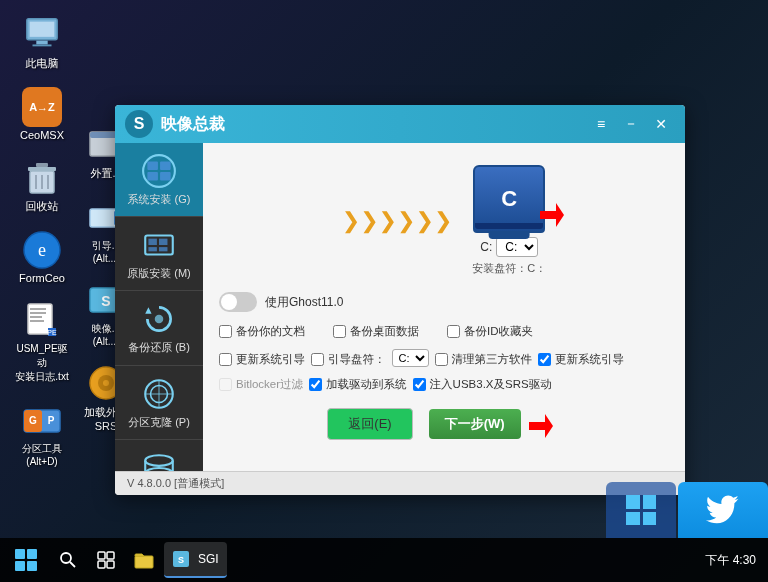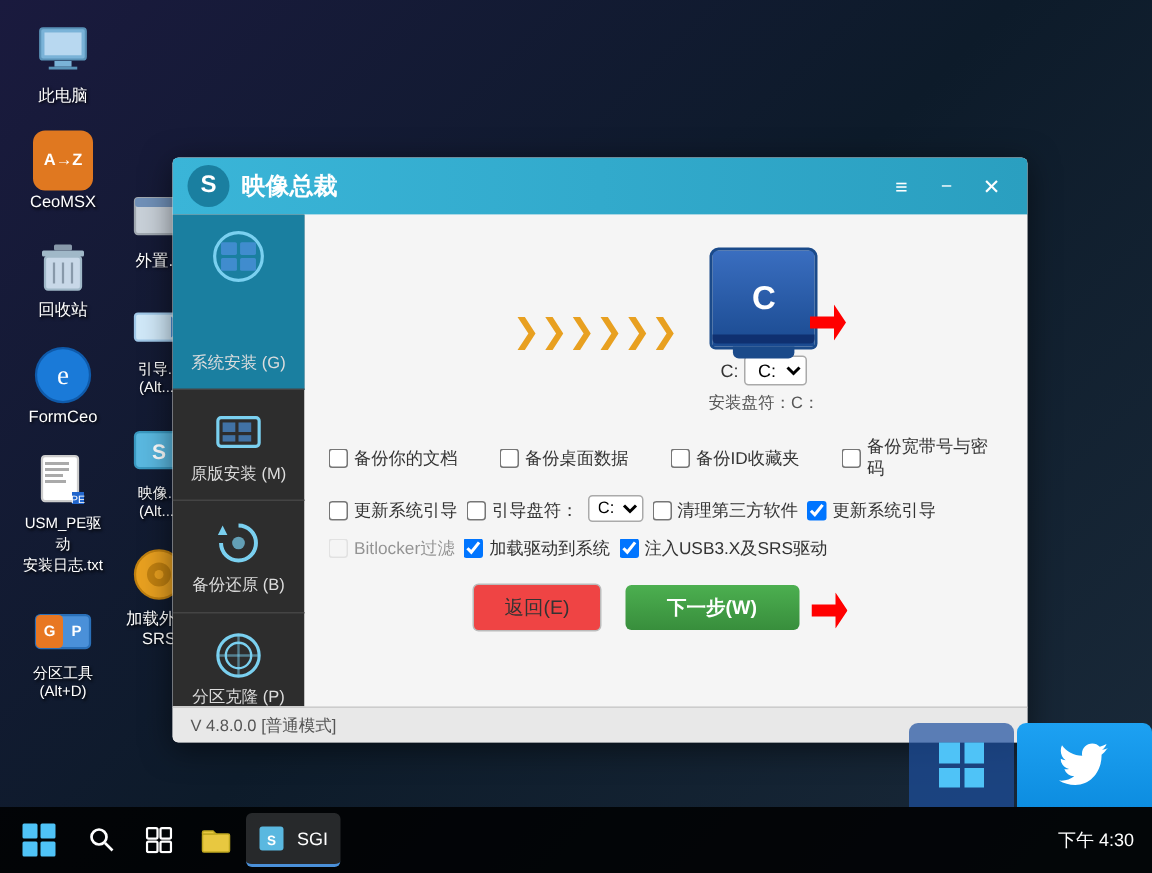--- a/index.html
+++ b/index.html
@@ -195,21 +195,21 @@
 
     .sidebar-item {
       display: flex;
       flex-direction: column;
       align-items: center;
       padding: 10px 4px;
       cursor: pointer;
       border-bottom: 1px solid #444;
       position: relative;
     }
-    .sidebar-item.active { background: #1a7fa0; gap: 43px; }
+    .sidebar-item.active { background: #1a7fa0; }
 
     .sidebar-item .s-icon {
       width: 36px;
       height: 36px;
       display: flex;
       align-items: center;
       justify-content: center;
       margin-bottom: 4px;
     }
 
@@ -405,30 +405,30 @@
     .action-row {
       display: flex;
       align-items: center;
       justify-content: center;
       gap: 16px;
       padding: 6px 0 2px;
     }
 
     .btn-back {
       padding: 6px 20px;
-      background: #ef4444;
+      background: #22c55e;
       border: 1px solid #bbb;
       border-radius: 4px;
       font-size: 13px;
       cursor: pointer;
       color: #333;
     }
 
     .btn-next {
-      padding: 6px 28px;
+      padding: 6px 16px;
       background: linear-gradient(to bottom, #4caf50, #388e3c);
       border: none;
       border-radius: 4px;
       font-size: 13px;
       cursor: pointer;
       color: white;
       font-weight: bold;
     }
 
     
@@ -704,37 +704,39 @@
             <span class="installto-label">安装盘符：C：</span>
 
             <div style="position:absolute; top:38px; right:-18px;">
               <svg width="24" height="24" viewBox="0 0 24 24">
                 <polygon points="0,8 16,8 16,0 24,12 16,24 16,16 0,16" fill="red"></polygon>
               </svg>
             </div>
           </div>
         </div>
 
+        <div class="ghost-row">
+          <div class="toggle-switch">
+            <div class="toggle-knob"></div>
+          </div>
+          <span>使用Ghost11.0</span>
+        </div>
 
         <div class="checkboxes-grid">
           <label class="checkbox-item">
             <input type="checkbox" style="">
             <span>备份你的文档</span>
           </label>
           <label class="checkbox-item">
             <input type="checkbox" style="">
             <span>备份桌面数据</span>
           </label>
           <label class="checkbox-item">
             <input type="checkbox" style="">
             <span>备份ID收藏夹</span>
-          </label>
-          <label class="checkbox-item">
-            <input type="checkbox" style="">
-            <span>备份宽带号与密码</span>
           </label>
         </div>
 
         <div class="row2">
           <label class="checkbox-item">
             <input type="checkbox" style="">
             <span>更新系统引导</span>
           </label>
           <label class="checkbox-item">
             <input type="checkbox" style="">

